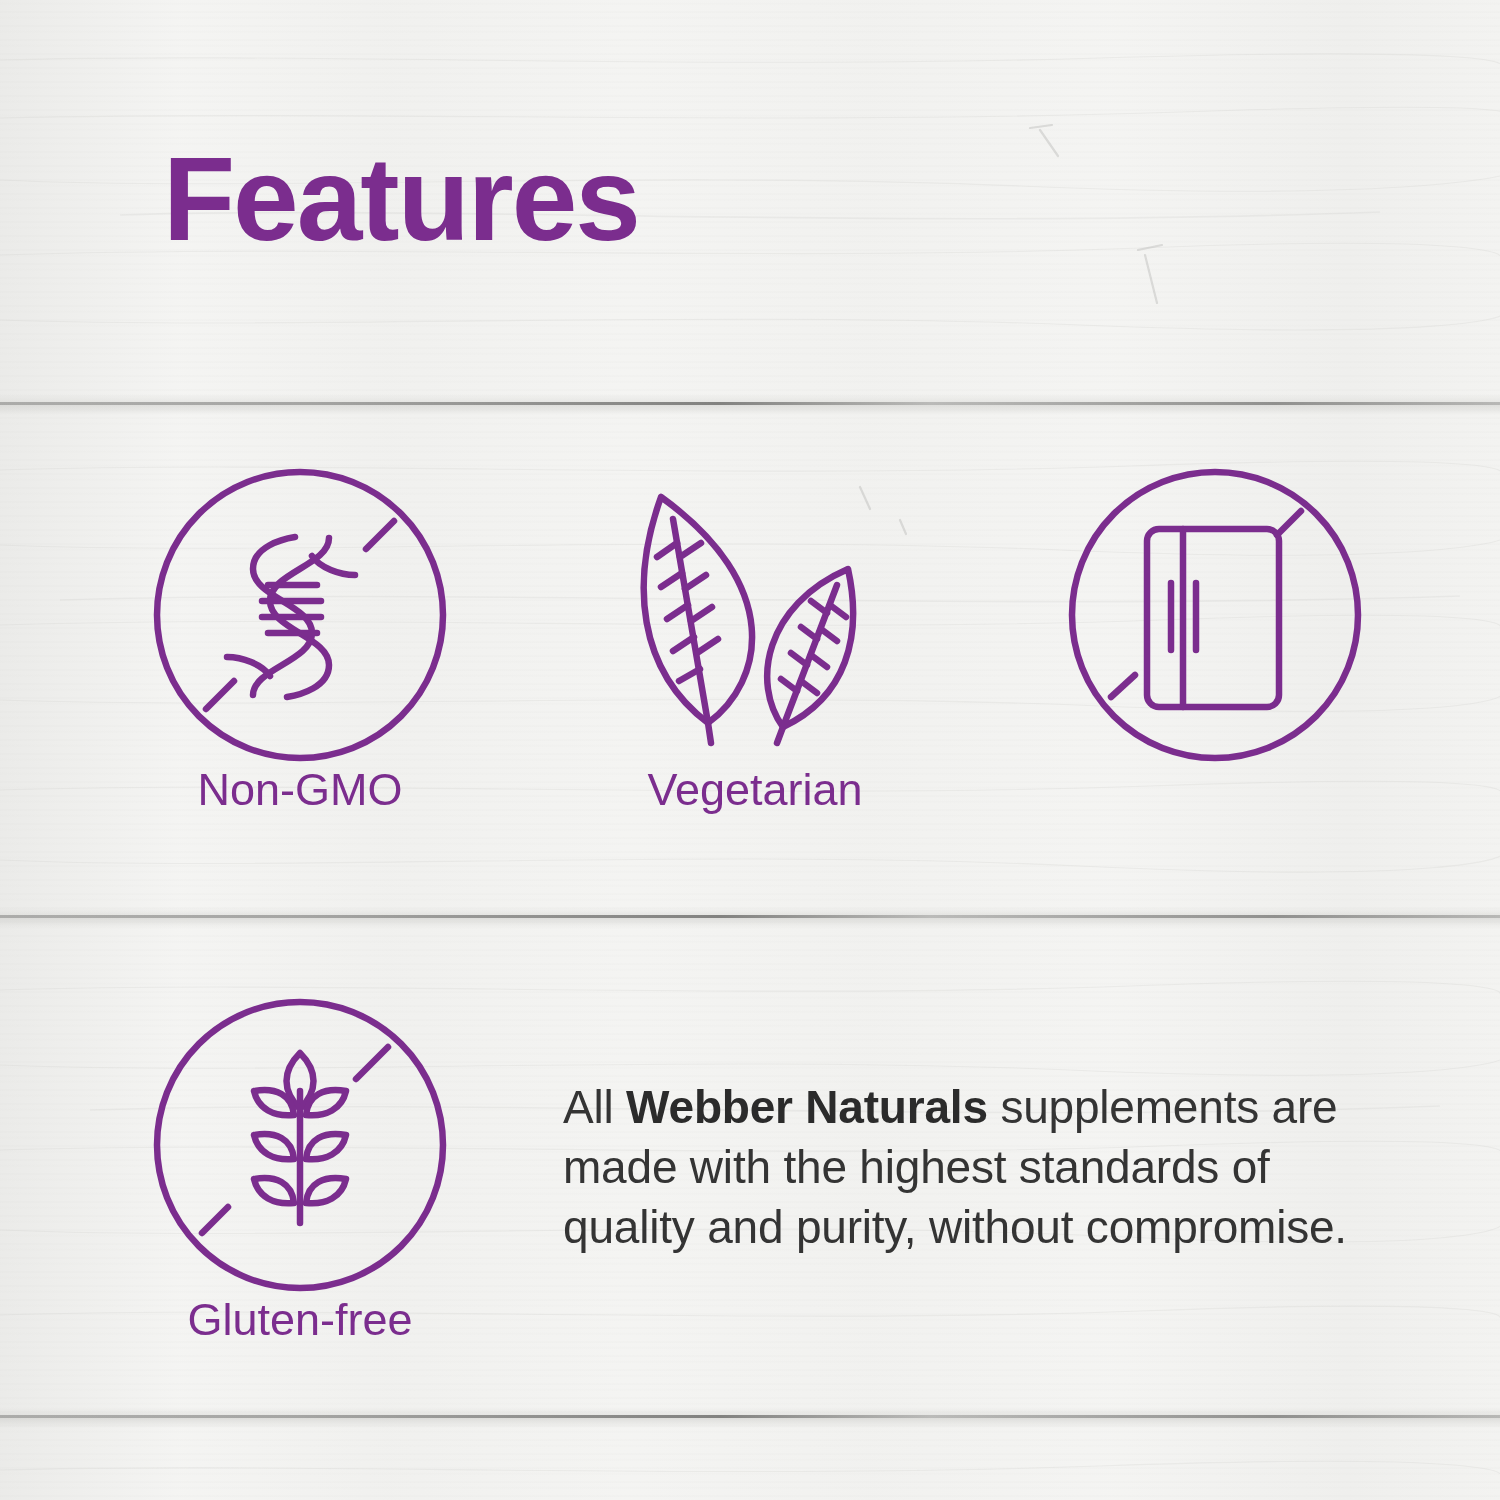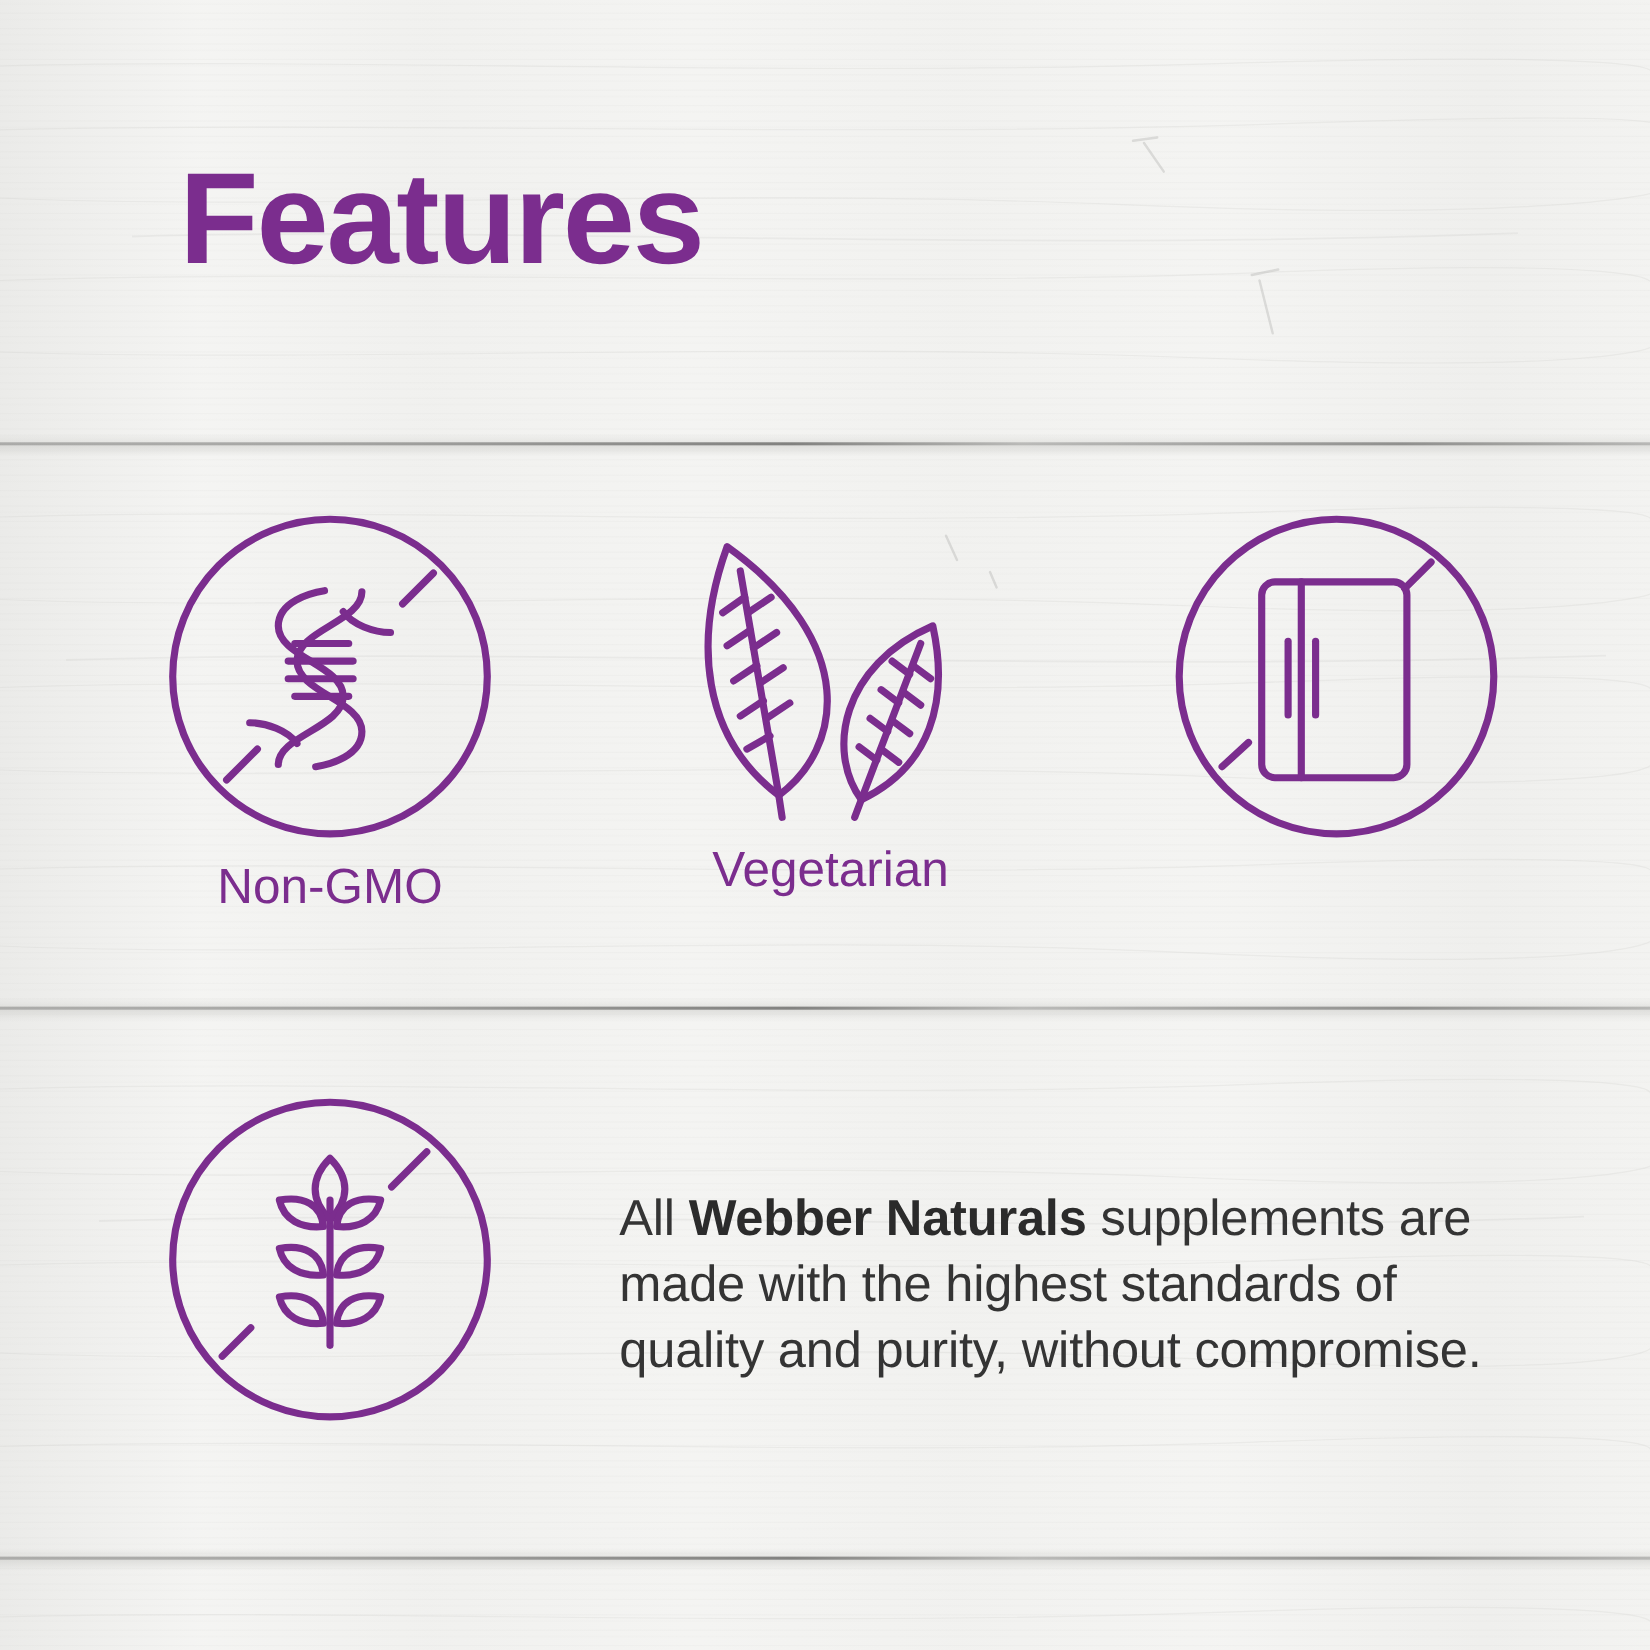--- a/index.html
+++ b/index.html
@@ -119,21 +119,20 @@
   }
 
   .feature .icon-box {
     width: 300px;
     height: 300px;
     display: block;
   }
 
   .feature .feature-label {
     display: block;
-    margin-top: 16px;
     font-size: 45px;
     font-weight: 400;
     color: #7b2d8e;
     letter-spacing: 0px;
     line-height: 1.1;
     white-space: nowrap;
   }
 
   
   #feat-nongmo     { left: 150px;  top: 465px;  width: 300px; }
@@ -340,18 +339,19 @@
                      C174 92, 158 100, 156 120 Z"></path>
             <path d="M156 164
                      C176 166, 192 158, 196 140
                      C174 136, 158 144, 156 164 Z"></path>
             <path d="M156 208
                      C176 210, 192 202, 196 184
                      C174 180, 158 188, 156 208 Z"></path>
           </g>
         </svg>
       </span>
+      <span class="feature-label">Gluten-free</span>
     </div>
 
     <p class="blurb"><span>All </span><b>Webber Naturals</b><span> supplements are made with the highest standards of quality and purity, without compromise.</span></p>
 
   </div>
 </div>
 
 </body></html>

